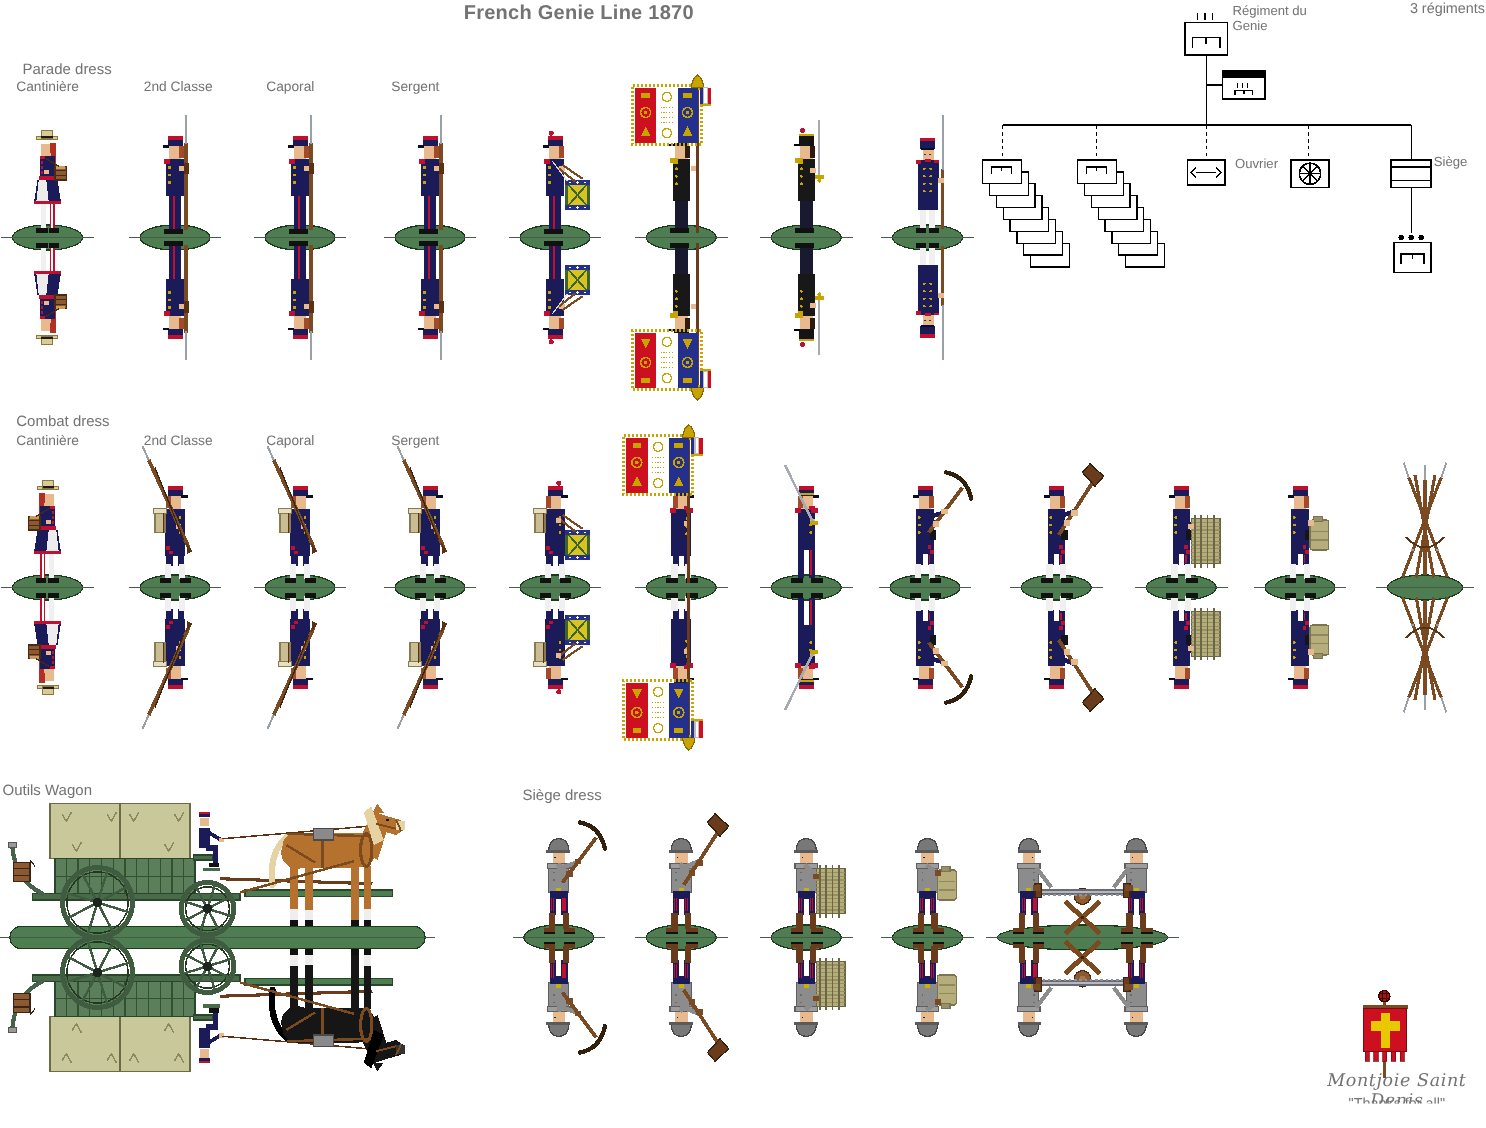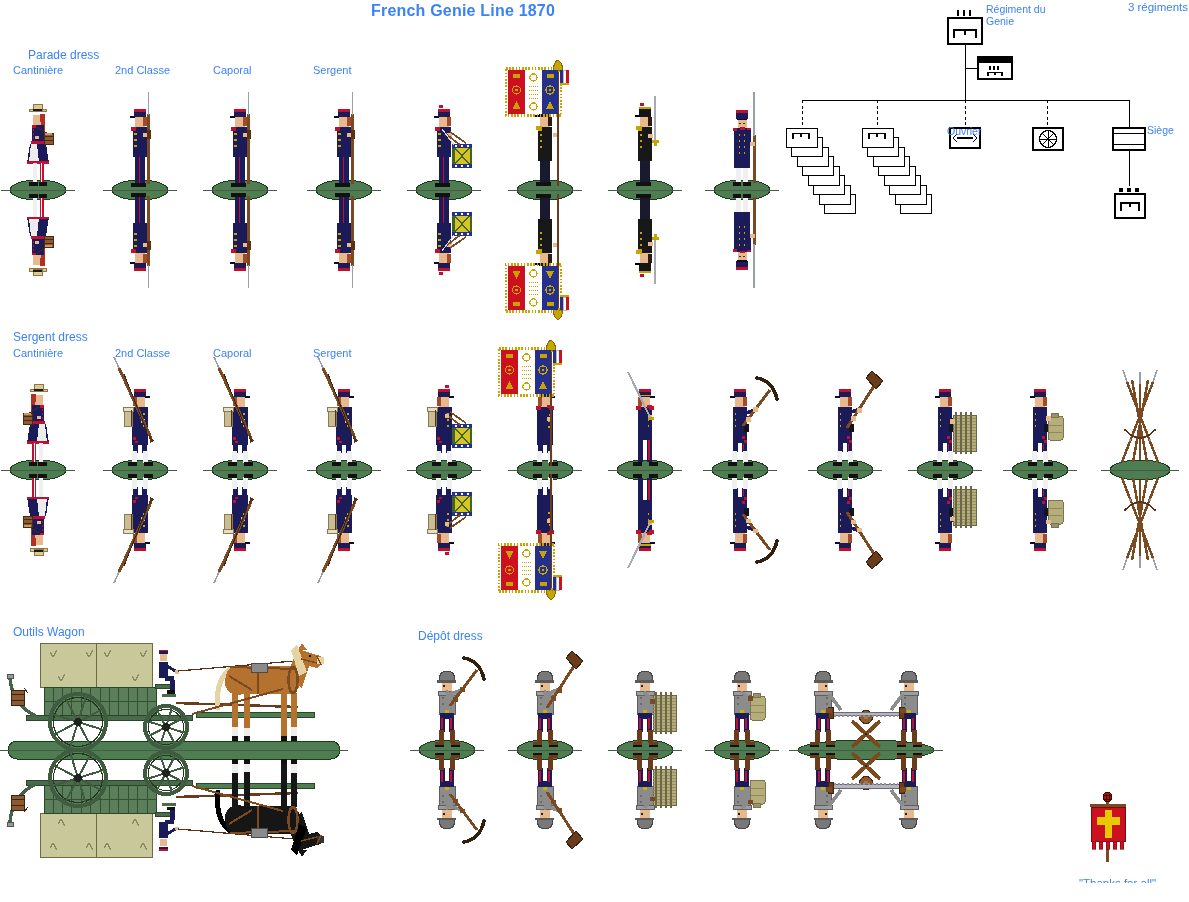--- a/index.html
+++ b/index.html
@@ -1,41 +1,41 @@
 <!DOCTYPE html>
 <html><head>
 <meta charset="utf-8">
 <style>
   html,body{margin:0;padding:0;background:#fff}
   #sheet{position:relative;width:1189px;height:883px;background:#fff;overflow:hidden;
-         font-family:"Liberation Sans",sans-serif;color:#3b82f6}
+         font-family:"Liberation Sans",sans-serif;color:#737373}
   .abs{position:absolute}
   .title{position:absolute;left:371px;top:2px;font-size:16px;font-weight:bold;letter-spacing:.2px}
   .note{position:absolute;top:1px;right:1px;font-size:11.5px}
   .h{position:absolute;font-size:12px}
   .r{position:absolute;font-size:11px}
   .orglabel{position:absolute;font-size:10.5px;line-height:1.15}
   .fig{position:absolute;pointer-events:none}
   .fig svg, .abs svg{display:block}
   .motto{position:absolute;left:1046px;top:857px;width:143px;text-align:center;
          font-family:"DejaVu Serif",serif;font-style:italic;font-size:14px;letter-spacing:.5px}
   .thanks{position:absolute;left:1046px;top:877px;width:143px;text-align:center;font-size:11.5px}
 </style>
 </head>
 <body>
 
 <div id="sheet">
 
   <div class="title">French Genie Line 1870</div>
   <div class="note">3 régiments</div>
 
-  <div class="h" style="left:28px;top:48px">Parade dress</div>
-  <div class="h" style="left:13px;top:330px">Sergent dress</div>
-  <div class="h" style="left:13px;top:625px">Outils Wagon</div>
-  <div class="h" style="left:418px;top:629px">Dépôt dress</div>
+  <div class="h" style="left:18px;top:48px">Parade dress</div>
+  <div class="h" style="left:13px;top:330px">Combat dress</div>
+  <div class="h" style="left:2px;top:625px">Outils Wagon</div>
+  <div class="h" style="left:418px;top:629px">Siège dress</div>
 
   <div class="r" style="left:13px;top:64px">Cantinière</div>
   <div class="r" style="left:115px;top:64px">2nd Classe</div>
   <div class="r" style="left:213px;top:64px">Caporal</div>
   <div class="r" style="left:313px;top:64px">Sergent</div>
 
   <div class="r" style="left:13px;top:347px">Cantinière</div>
   <div class="r" style="left:115px;top:347px">2nd Classe</div>
   <div class="r" style="left:213px;top:347px">Caporal</div>
   <div class="r" style="left:313px;top:347px">Sergent</div>
@@ -94,21 +94,21 @@
     <circle cx="343" cy="184" r="2.2" fill="#000" stroke="none"></circle>
       <circle cx="351" cy="184" r="2.2" fill="#000" stroke="none"></circle>
       <circle cx="359" cy="184" r="2.2" fill="#000" stroke="none"></circle>
     <g>
       <rect x="337" y="188" width="30" height="24" fill="#fff" stroke-width="1.4"></rect>
       <path d="M343,205 V197 H361 V205 M352,197 V201" stroke-width="1.3"></path>
     </g>
   </svg>
 
   <div class="orglabel" style="left:986px;top:3px;width:66px">Régiment du Genie</div>
-  <div class="orglabel" style="left:947px;top:125px">Ouvrier</div>
+  <div class="orglabel" style="left:988px;top:125px">Ouvrier</div>
   <div class="orglabel" style="left:1147px;top:124px">Siège</div>
 
   <div id="figs" class="abs" style="left:0;top:0">
       <div class="fig" style="left: -17px; top: 30px;">
         <svg width="110" height="320" viewBox="0 0 110 320" shape-rendering="crispEdges">
           <ellipse cx="55" cy="160" rx="28" ry="10" fill="#4e7d52" stroke="#1c3a1c" stroke-width="1"></ellipse>
           <line x1="18" y1="160" x2="92" y2="160" stroke="#4a5a4a" stroke-width="1"></line>
           <g id="fg0">
             <rect x="46" y="79" width="17" height="2.5" fill="#dcc994" stroke="#8a7a40"></rect>
             <rect x="50" y="74.5" width="9" height="6" fill="#dcc994" stroke="#8a7a40"></rect>
@@ -1189,14 +1189,15 @@
     <rect x="7" y="17" width="34" height="34" fill="#cc1020" stroke="#7a0a10"></rect>
     <rect x="21" y="20" width="7" height="28" fill="#e8c800"></rect>
     <rect x="13" y="27" width="23" height="8" fill="#e8c800"></rect>
     <rect x="8" y="51" width="3.5" height="8" fill="#cc1020" stroke="#7a0a10" stroke-width=".6"></rect>
     <rect x="15" y="51" width="3.5" height="8" fill="#cc1020" stroke="#7a0a10" stroke-width=".6"></rect>
     <rect x="22" y="51" width="3.5" height="8" fill="#cc1020" stroke="#7a0a10" stroke-width=".6"></rect>
     <rect x="29" y="51" width="3.5" height="8" fill="#cc1020" stroke="#7a0a10" stroke-width=".6"></rect>
     <rect x="36" y="51" width="3.5" height="8" fill="#cc1020" stroke="#7a0a10" stroke-width=".6"></rect>
   </svg>
 
+  <div class="motto">Montjoie Saint Denis</div>
   <div class="thanks">"Thanks for all"</div>
 </div>
 
 </body></html>

